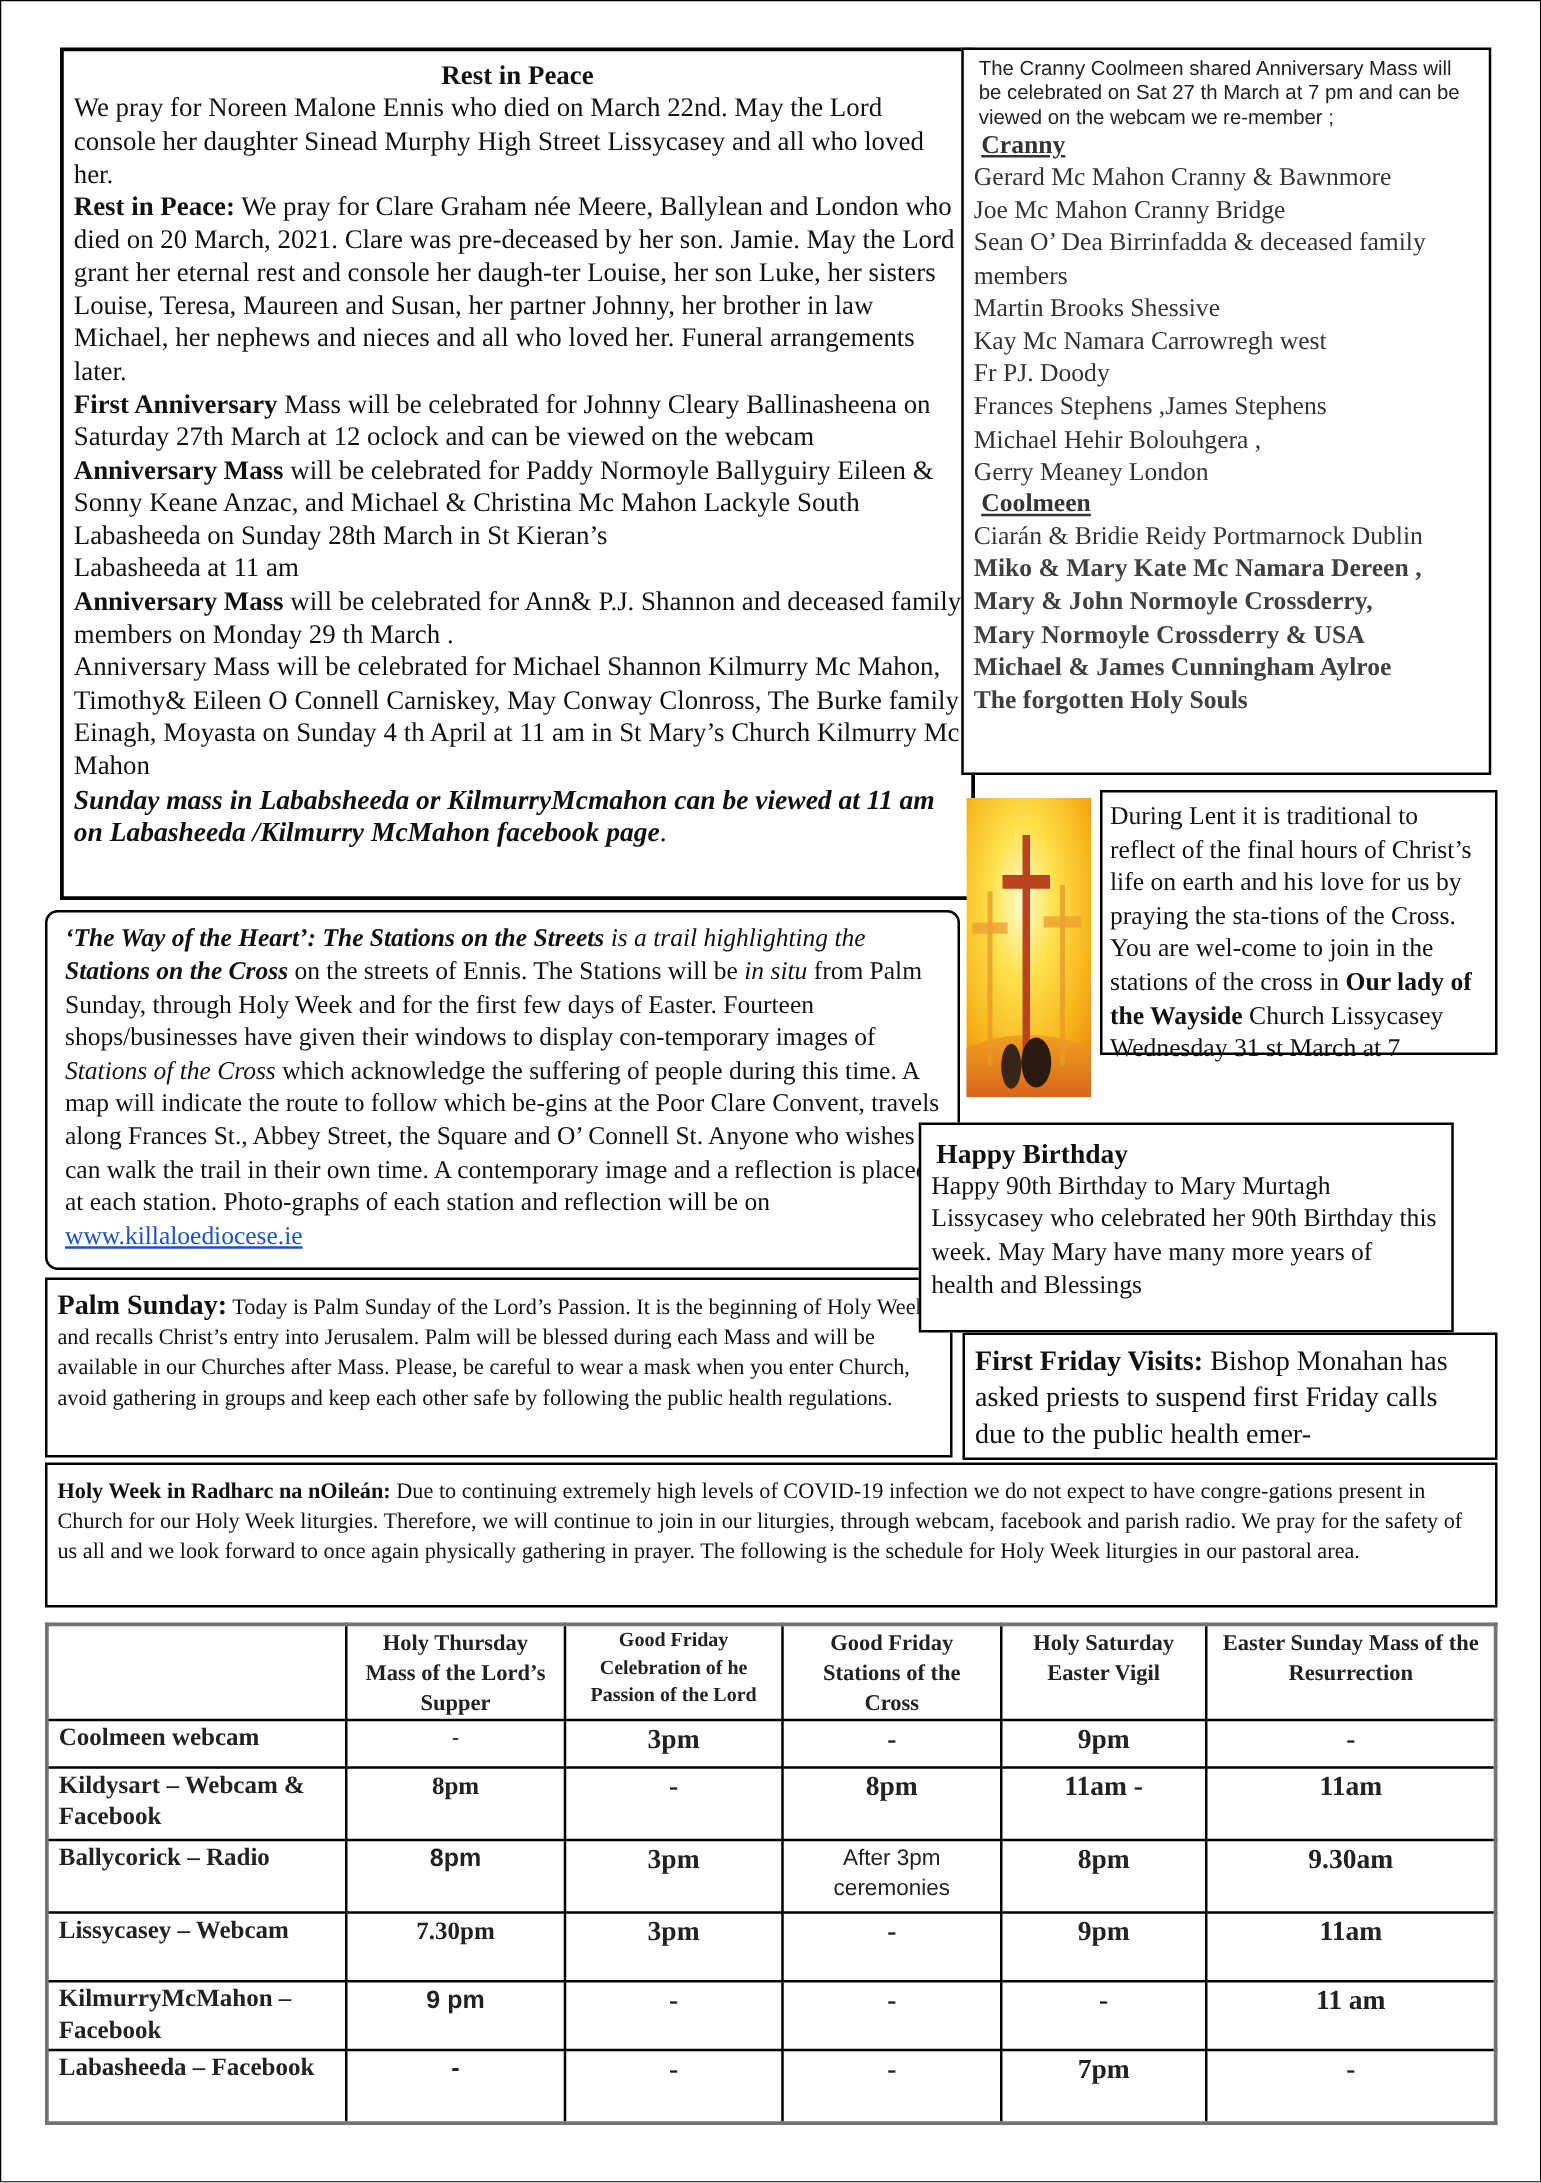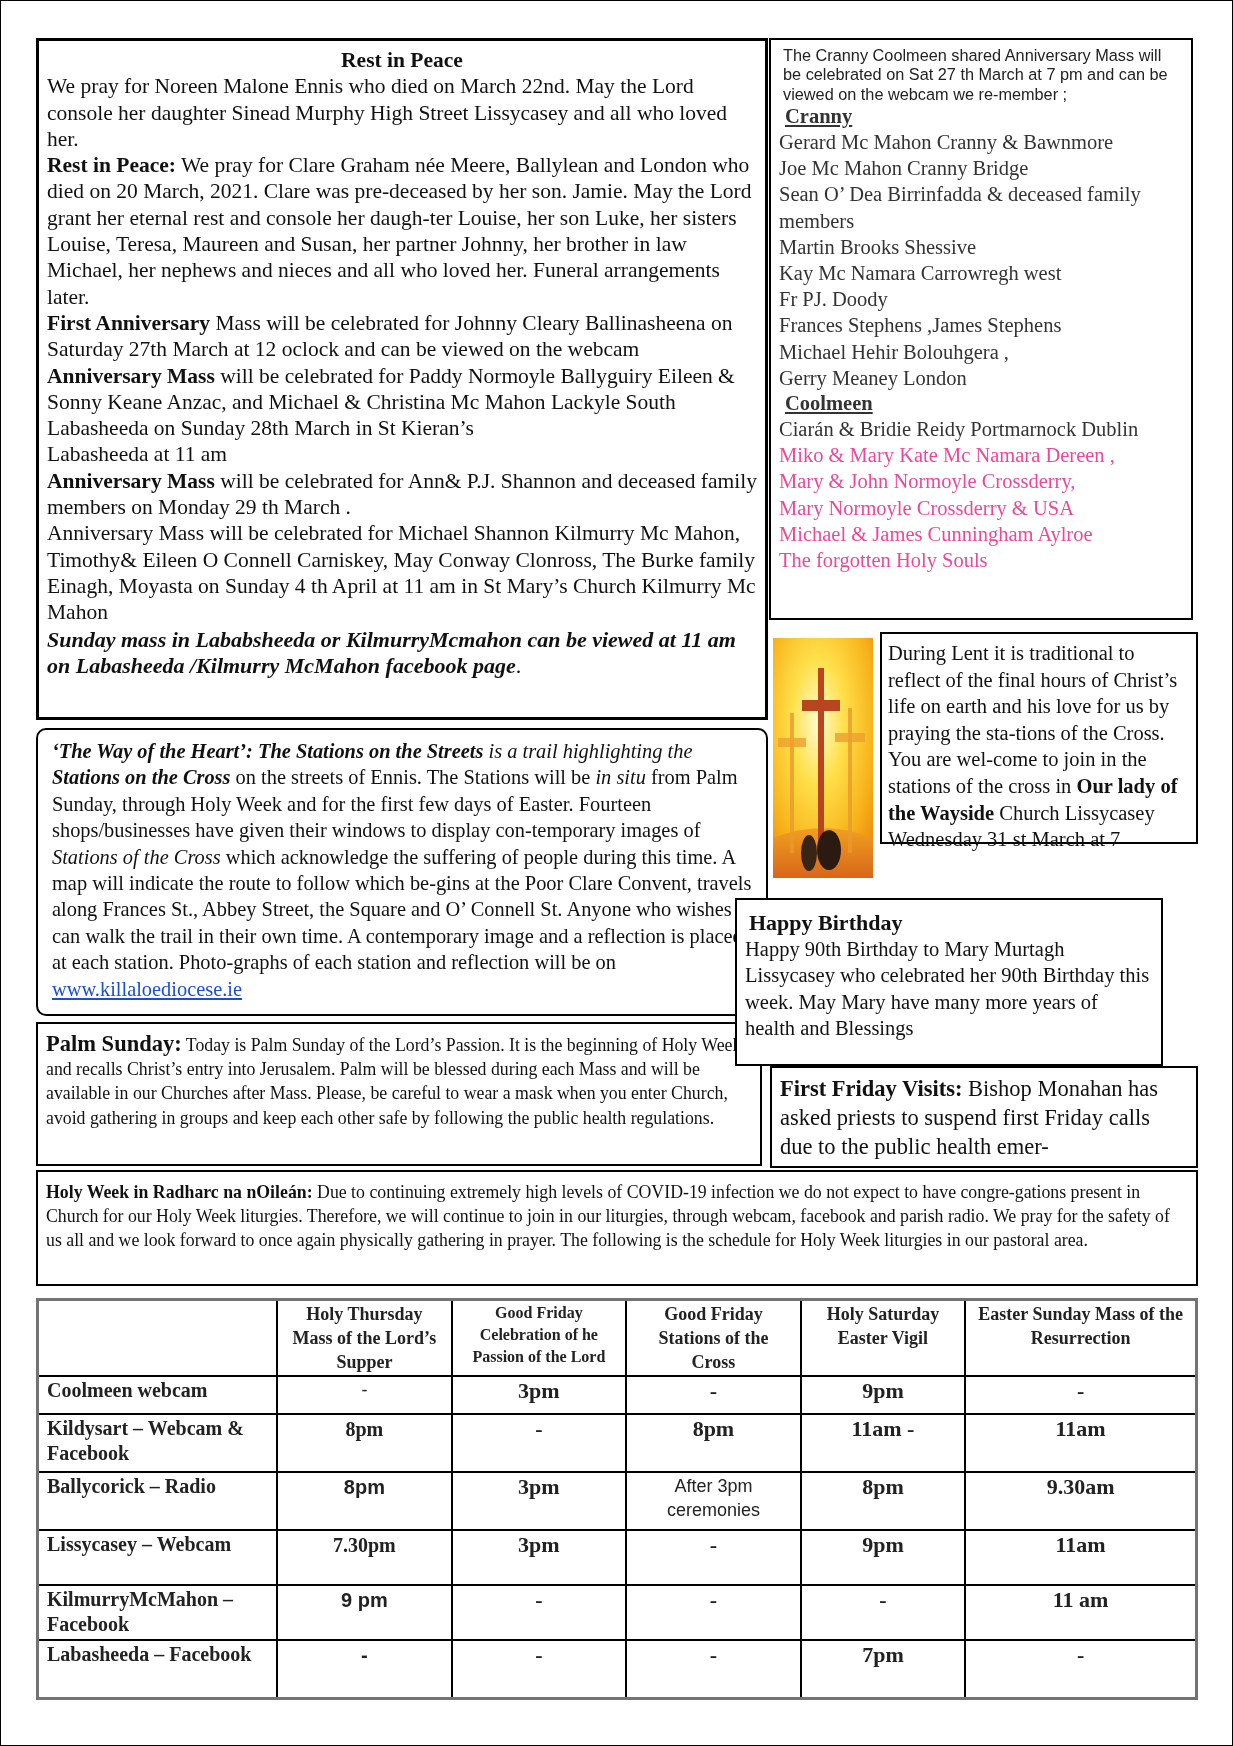--- a/index.html
+++ b/index.html
@@ -2,37 +2,37 @@
 <html><head>
 <meta charset="utf-8">
 <style>
   html, body { margin:0; padding:0; }
   body {
     width:1233px; height:1746px; background:#fff; position:relative; overflow:hidden;
     font-family:"Liberation Serif", serif; color:#111;
   }
   .page-border { position:absolute; left:0; top:0; width:1231px; height:1744px; border:1px solid #000; }
   .box { position:absolute; box-sizing:border-box; border:2px solid #000; background:#fff; }
-  .thick { border-width:3px; }
+  .thick { border-width:3px;margin-left:12px; }
   p { margin:0; }
   .bold { font-weight:bold; }
   .ital { font-style:italic; }
   a.link { color:#1a4fd0; text-decoration:underline; }
 
   
   #rip { left:36px; top:38px; width:732px; height:682px; padding:6px 8px 0 8px; font-size:21.5px; line-height:26.3px; }
   #rip .title { text-align:center; font-weight:bold; font-size:21.5px; }
   #rip .sunday { font-weight:bold; font-style:italic; font-size:22px; margin-top:1px; }
 
   
   #cranny { left:769px; top:38px; width:424px; height:582px; padding:6px 8px 0 8px; }
   #cranny .intro { font-family:"Liberation Sans", sans-serif; font-size:16.3px; line-height:19.3px; color:#222; padding-left:4px; }
   #cranny .section { font-weight:bold; text-decoration:underline; font-size:20.5px; line-height:25px; color:#333; padding-left:6px; }
   #cranny .name { font-size:20.5px; line-height:26.2px; color:#333; }
-  #cranny .name.dark { color:#ec4899; }
+  #cranny .name.dark { color:#404040;font-weight:bold; }
   #cross-img { position:absolute; left:773px; top:638px; width:100px; height:240px; overflow:hidden; }
   #lent { left:880px; top:632px; width:318px; height:212px; padding:6px 6px 0 6px; font-size:20.5px; line-height:26.6px; }
 
   
   #stations { left:36px; top:728px; width:732px; height:288px; padding:8px 8px 0 14px; font-size:20.4px; line-height:26.4px;border-radius:10px; }
 
   
   #palm { left:36px; top:1022px; width:726px; height:144px; padding:8px 8px 0 8px; font-size:17.8px; line-height:24.2px; }
   #palm .lead { font-weight:bold; font-size:22.5px; }
 

